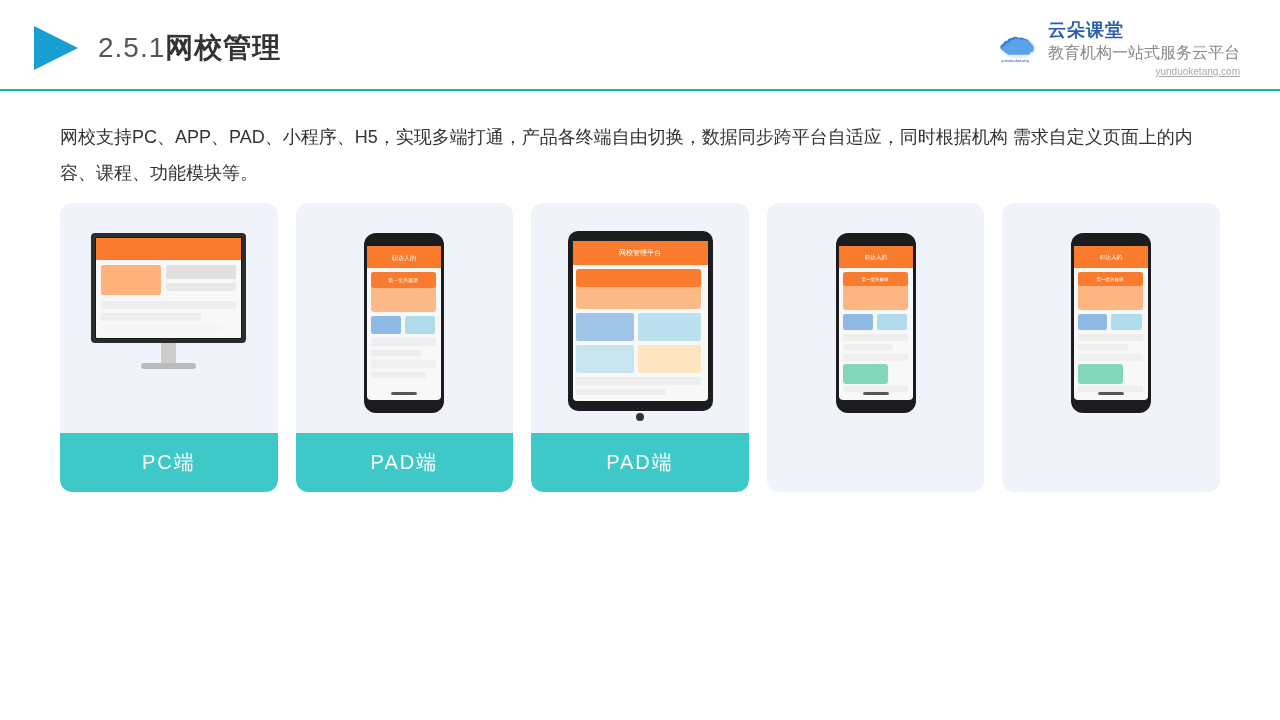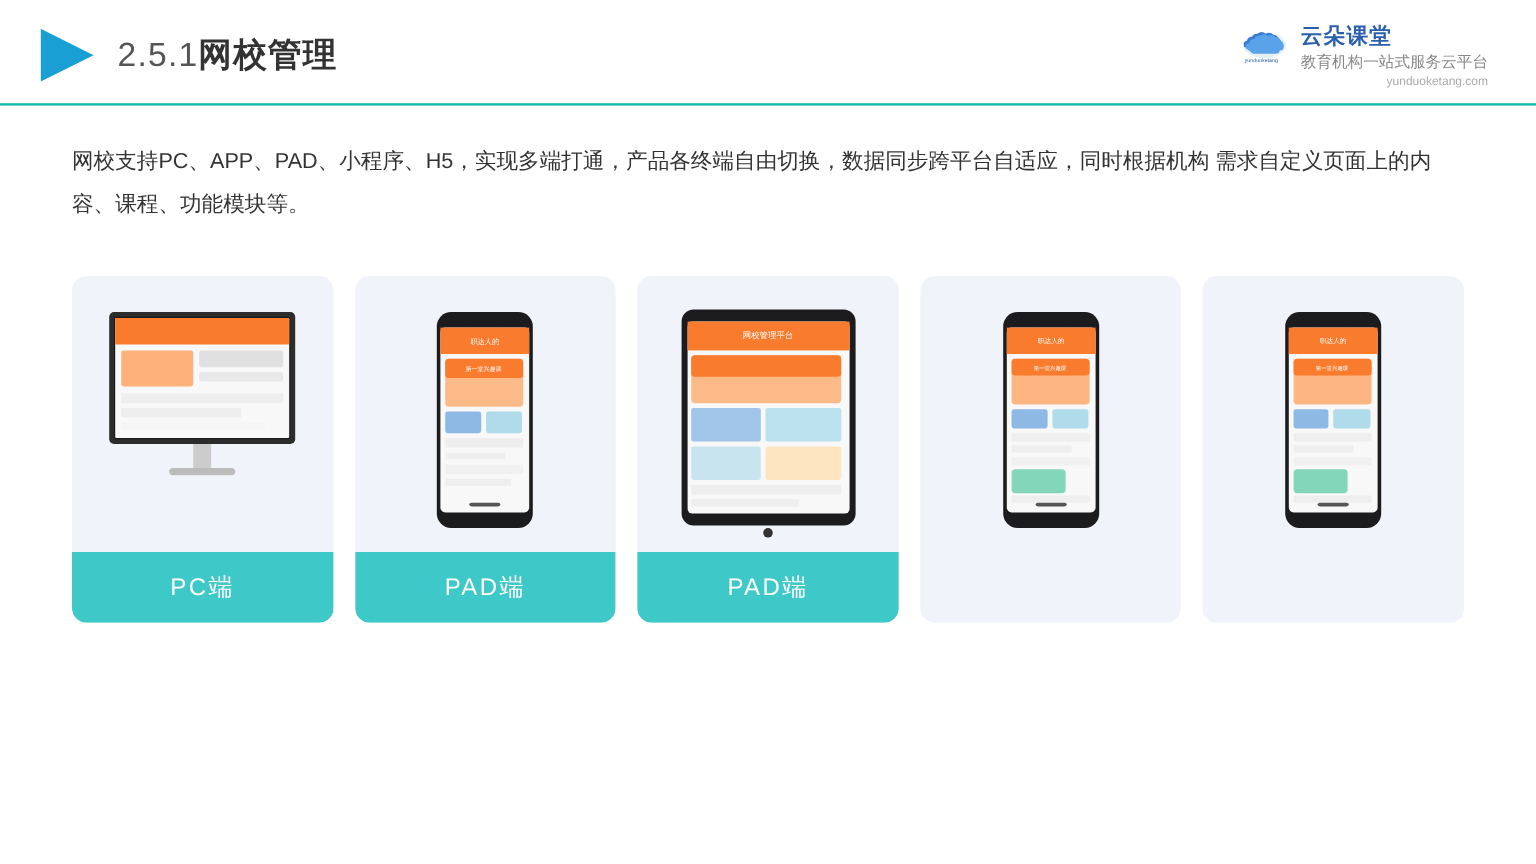--- a/index.html
+++ b/index.html
@@ -42,21 +42,21 @@
     }
 
     
     .logo-area {
       display: flex;
       flex-direction: column;
       align-items: flex-end;
     }
     .logo-container {
       display: flex;
-      align-items: flex-start;
+      align-items: flex-end;
       gap: 8px;
     }
     .logo-icon {
       width: 44px;
       height: 36px;
     }
     .logo-text-block {
       display: flex;
       flex-direction: column;
     }
@@ -64,36 +64,37 @@
       font-size: 18px;
       font-weight: 700;
       color: #2b5fad;
       letter-spacing: 1px;
     }
     .logo-domain {
       font-size: 10px;
       color: #aaa;
       margin-top: 2px;
       text-align: right;
+      text-decoration: underline;
     }
     .logo-tagline {
-      font-size: 13px;
+      font-size: 16px;
       color: #888;
       margin-top: 1px;
     }
 
     
     .main-content {
       padding: 28px 60px 20px 60px;
     }
     .description {
       font-size: 18px;
       color: #333;
       line-height: 2;
-      margin-bottom: 42px;
+      margin-bottom: 12px;
     }
 
     
     .cards-container {
       display: flex;
       gap: 18px;
       justify-content: center;
       margin-top: 10px;
     }
 

